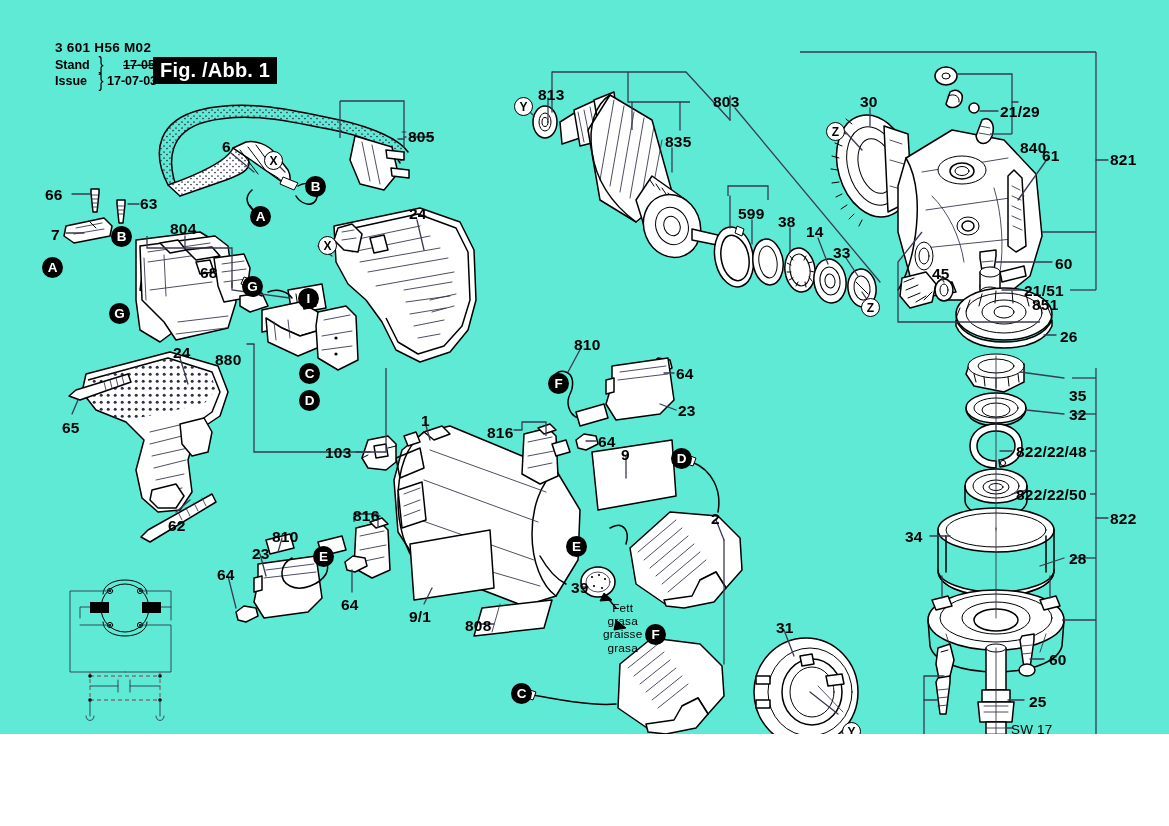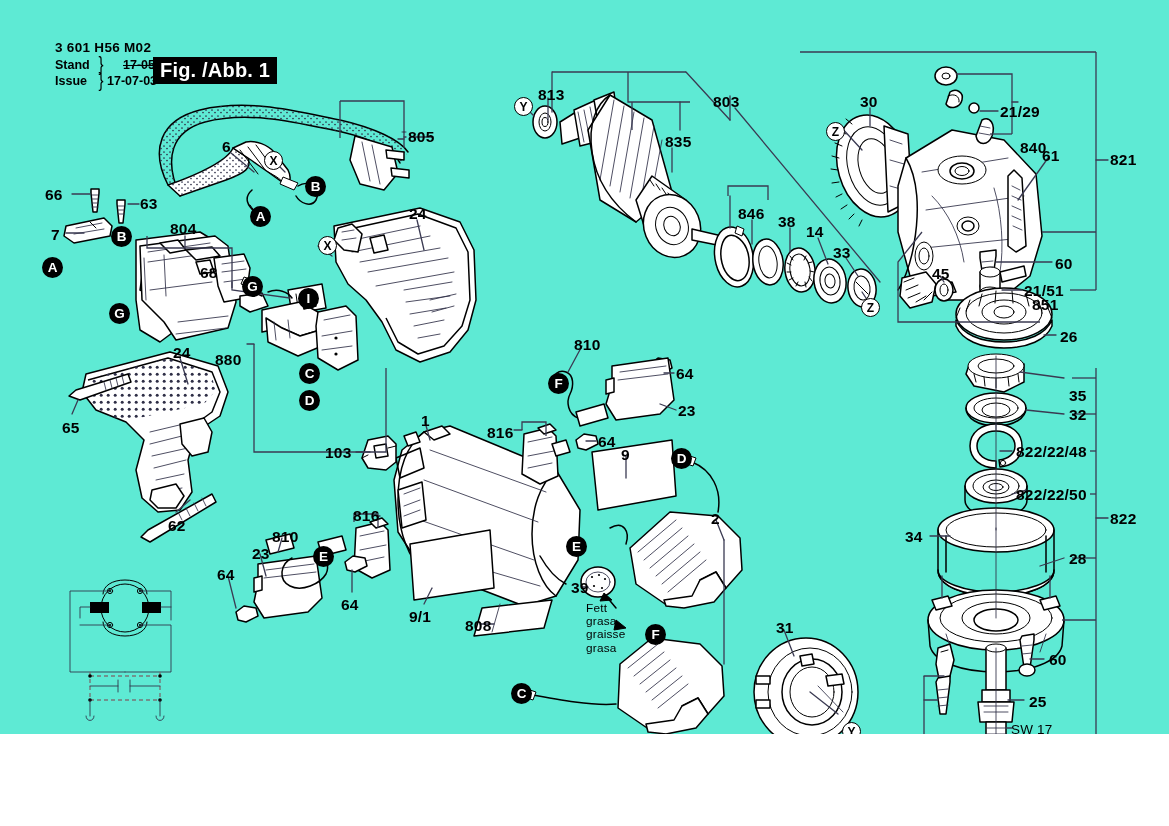--- a/index.html
+++ b/index.html
@@ -726,21 +726,21 @@
     <div class="stand-row">
       <span class="stand-lbl">Issue</span>
       <span class="brace">}</span>
       <span>17-07-03</span>
     </div>
   </div>
 
   <div class="fig-box">Fig. /Abb. 1</div>
 
 
-  <div class="pn grease" style="left:586px; top:602px;">
+  <div class="pn grease" style="left:603px; top:602px;text-align:center;">
     <div>Fett</div>
     <div>grasa</div>
     <div>graisse</div>
     <div>grasa</div>
   </div>
 
   <div class="pn sw" id="sw-label" style="left: 1011px; top: 722px;">SW 17</div>
 
   <div id="callout-host">
       <div class="pn" style="left: 408px; top: 129px;">805</div>
@@ -769,21 +769,21 @@
       <div class="pn" style="left: 341px; top: 597px;">64</div>
       <div class="pn" style="left: 353px; top: 508px;">816</div>
       <div class="pn" style="left: 409px; top: 609px;">9/1</div>
       <div class="pn" style="left: 465px; top: 618px;">808</div>
       <div class="pn" style="left: 571px; top: 580px;">39</div>
       <div class="pn" style="left: 711px; top: 511px;">2</div>
       <div class="pn" style="left: 776px; top: 620px;">31</div>
       <div class="pn" style="left: 538px; top: 87px;">813</div>
       <div class="pn" style="left: 665px; top: 134px;">835</div>
       <div class="pn" style="left: 713px; top: 94px;">803</div>
-      <div class="pn" style="left: 738px; top: 206px;">846</div>
+      <div class="pn" style="left: 738px; top: 206px;">599</div>
       <div class="pn" style="left: 778px; top: 214px;">38</div>
       <div class="pn" style="left: 806px; top: 224px;">14</div>
       <div class="pn" style="left: 833px; top: 245px;">33</div>
       <div class="pn" style="left: 860px; top: 94px;">30</div>
       <div class="pn" style="left: 1020px; top: 96px; margin-top: 44px;">840</div>
       <div class="pn" style="left: 1000px; top: 104px;">21/29</div>
       <div class="pn" style="left: 1042px; top: 148px;">61</div>
       <div class="pn" style="left: 1110px; top: 152px;">821</div>
       <div class="pn" style="left: 1055px; top: 256px;">60</div>
       <div class="pn" style="left: 1024px; top: 283px;">21/51</div>

